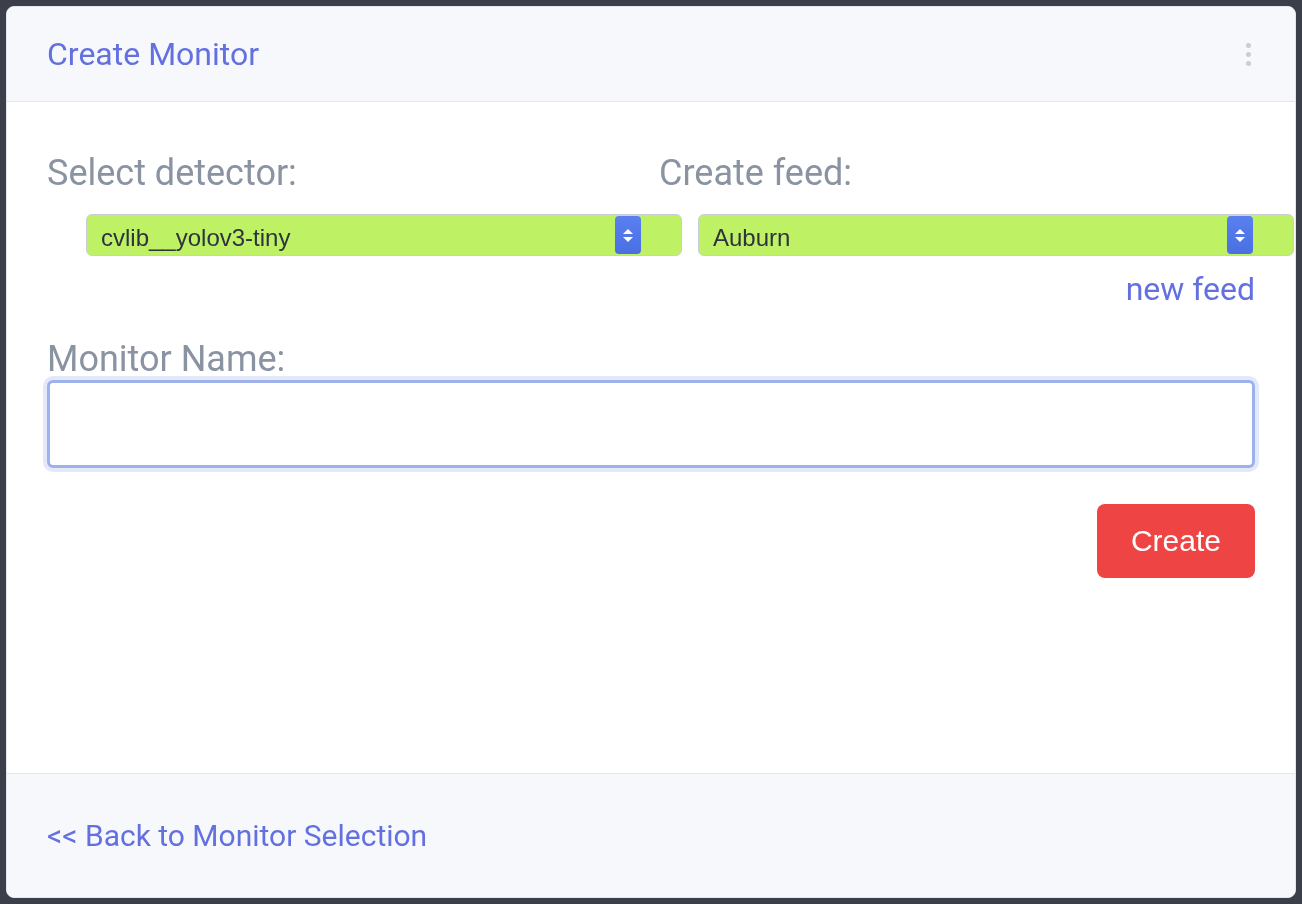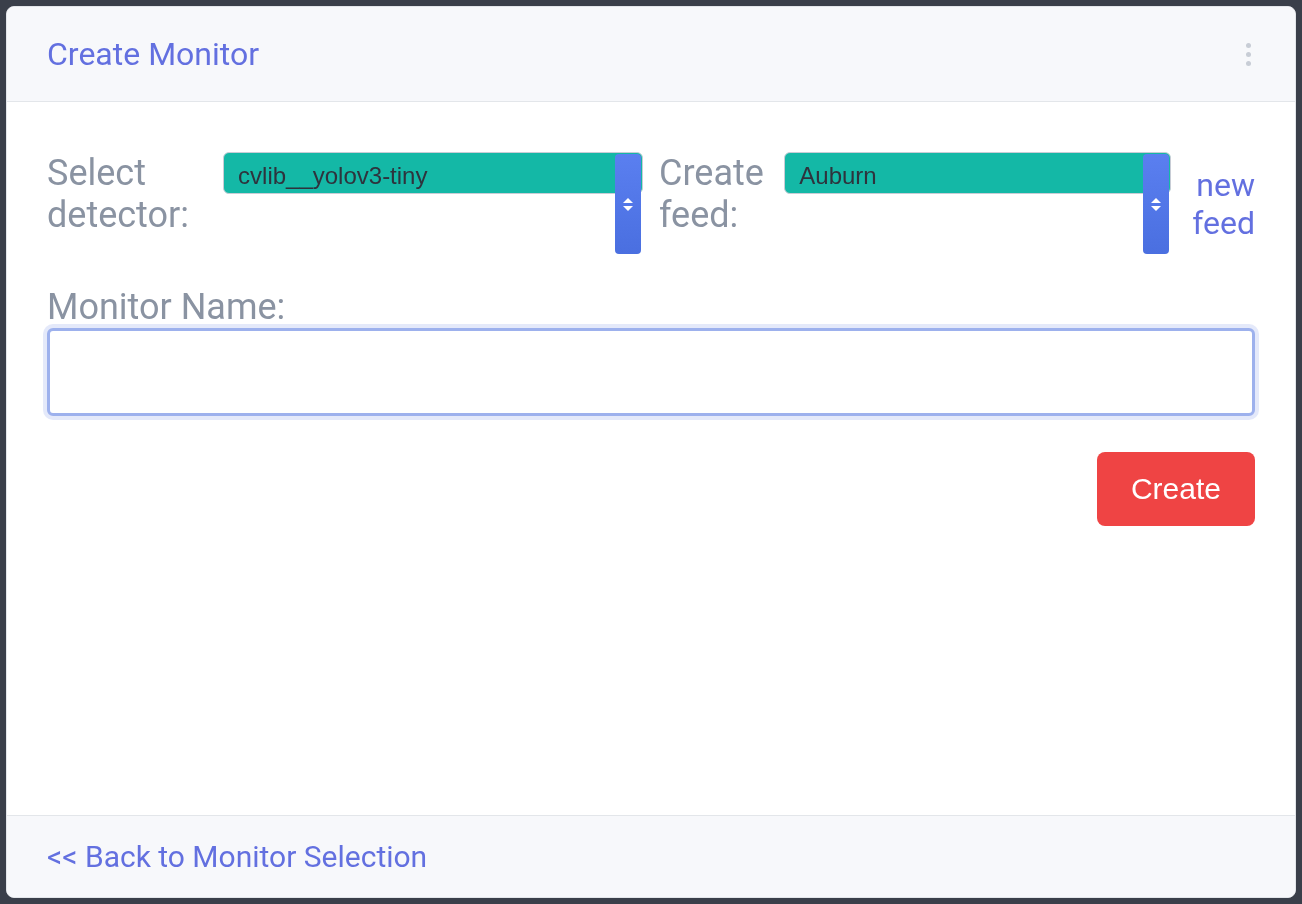--- a/index.html
+++ b/index.html
@@ -54,45 +54,46 @@
       flex: 1;
     }
     .form-row {
       display: flex;
       gap: 16px;
       margin-bottom: 30px;
     }
     .form-col {
       flex: 1;
       display: flex;
-      flex-direction: row;
+      flex-direction: column;
     }
     .form-label {
       color: #8a93a2;
       font-size: 36px;
       font-weight: 400;
       margin-bottom: 20px;
     }
     .select-wrapper {
       position: relative;
       width: 100%;
     }
     .form-select {
       width: 100%;
       height: 42px;
       padding: 4px 40px 0 14px;
       font-size: 24px;
       color: #2e333d;
-      background: #14b8a6;
+      background: #bef264;
       border: 1px solid #c8cdd6;
       border-radius: 6px;
       appearance: none;
       -webkit-appearance: none;
       -moz-appearance: none;
       cursor: pointer;
+      margin-left: 39px;
     }
     .select-arrow {
       position: absolute;
       right: 2px;
       top: 2px;
       bottom: 2px;
       width: 26px;
       background: linear-gradient(to bottom, #5a7ff0 0%, #4a6fe0 100%);
       border-radius: 4px;
       display: flex;
@@ -150,21 +151,21 @@
       border: none;
       border-radius: 8px;
       padding: 20px 34px;
       font-size: 30px;
       font-weight: 400;
       cursor: pointer;
     }
     .card-footer {
       background: #f7f8fb;
       border-top: 1px solid #e3e6ea;
-      padding: 23px 40px;
+      padding: 44px 40px;
     }
     .back-link {
       color: #6370e0;
       font-size: 30px;
       text-decoration: none;
       cursor: pointer;
     }
   </style>
 </head>
 <body>

